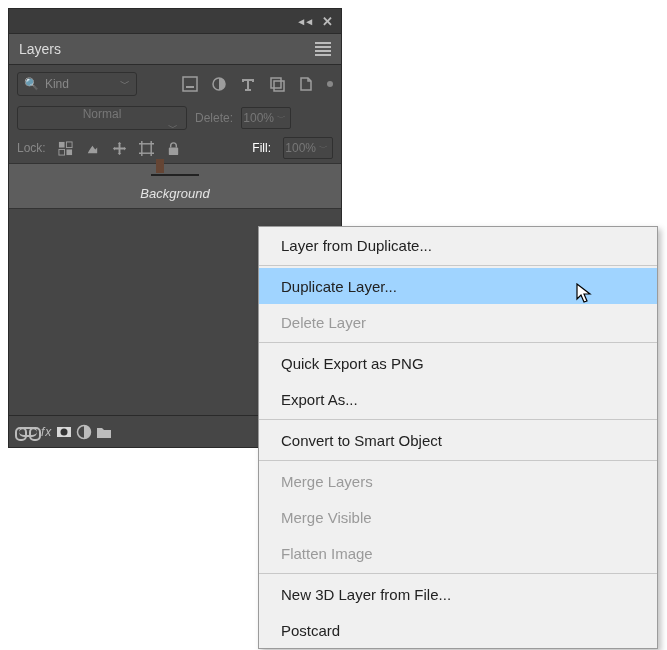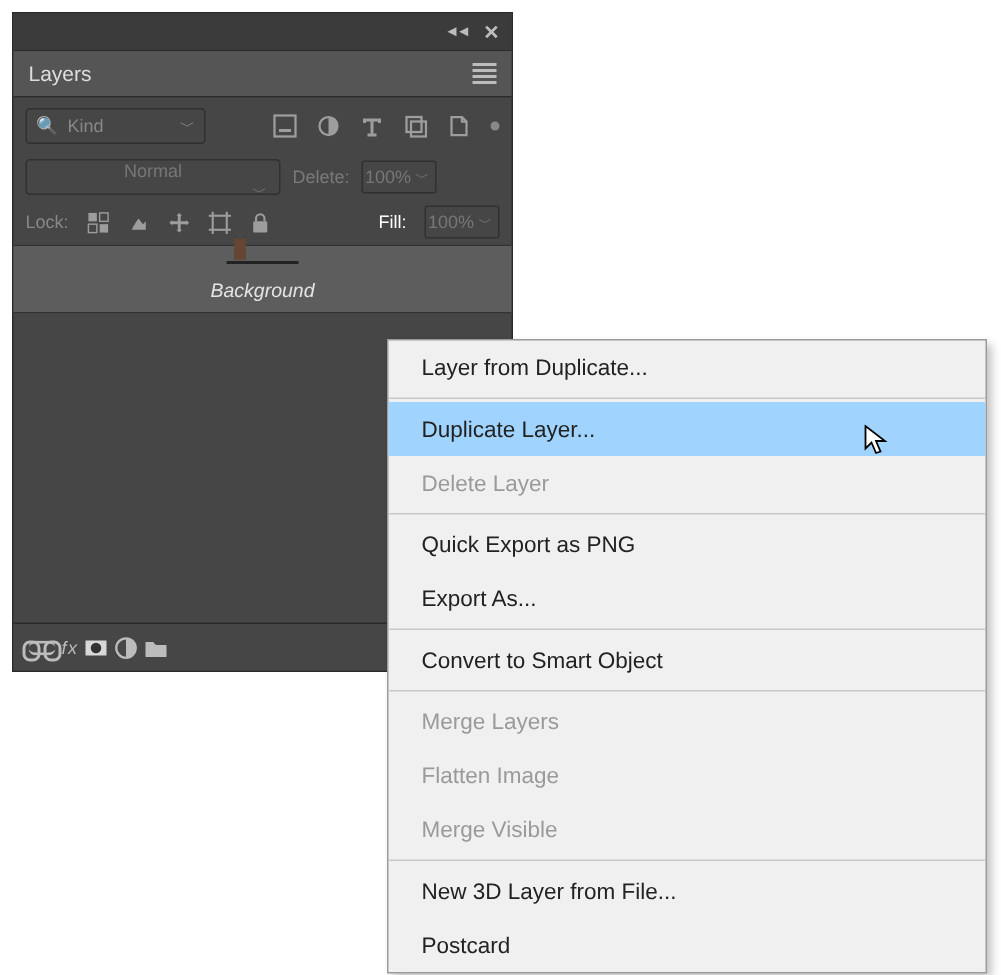--- a/index.html
+++ b/index.html
@@ -277,22 +277,22 @@
     <div class="menu-sep"></div>
     <div class="menu-item highlight">Duplicate Layer...</div>
     <div class="menu-item disabled">Delete Layer</div>
     <div class="menu-sep"></div>
     <div class="menu-item">Quick Export as PNG</div>
     <div class="menu-item">Export As...</div>
     <div class="menu-sep"></div>
     <div class="menu-item">Convert to Smart Object</div>
     <div class="menu-sep"></div>
     <div class="menu-item disabled">Merge Layers</div>
+    <div class="menu-item disabled">Merge Visible</div>
     <div class="menu-item disabled">Flatten Image</div>
-    <div class="menu-item disabled">Merge Visible</div>
     <div class="menu-sep"></div>
     <div class="menu-item">New 3D Layer from File...</div>
     <div class="menu-item">Postcard</div>
   </div>
 
 <svg class="cursor" viewBox="0 0 16 22">
   <path d="M1 1l0 15 4-4 3 7 3-1-3-7 6 0z" fill="#fff" stroke="#000" stroke-width="1.2"></path>
 </svg>
 
 </body></html>

